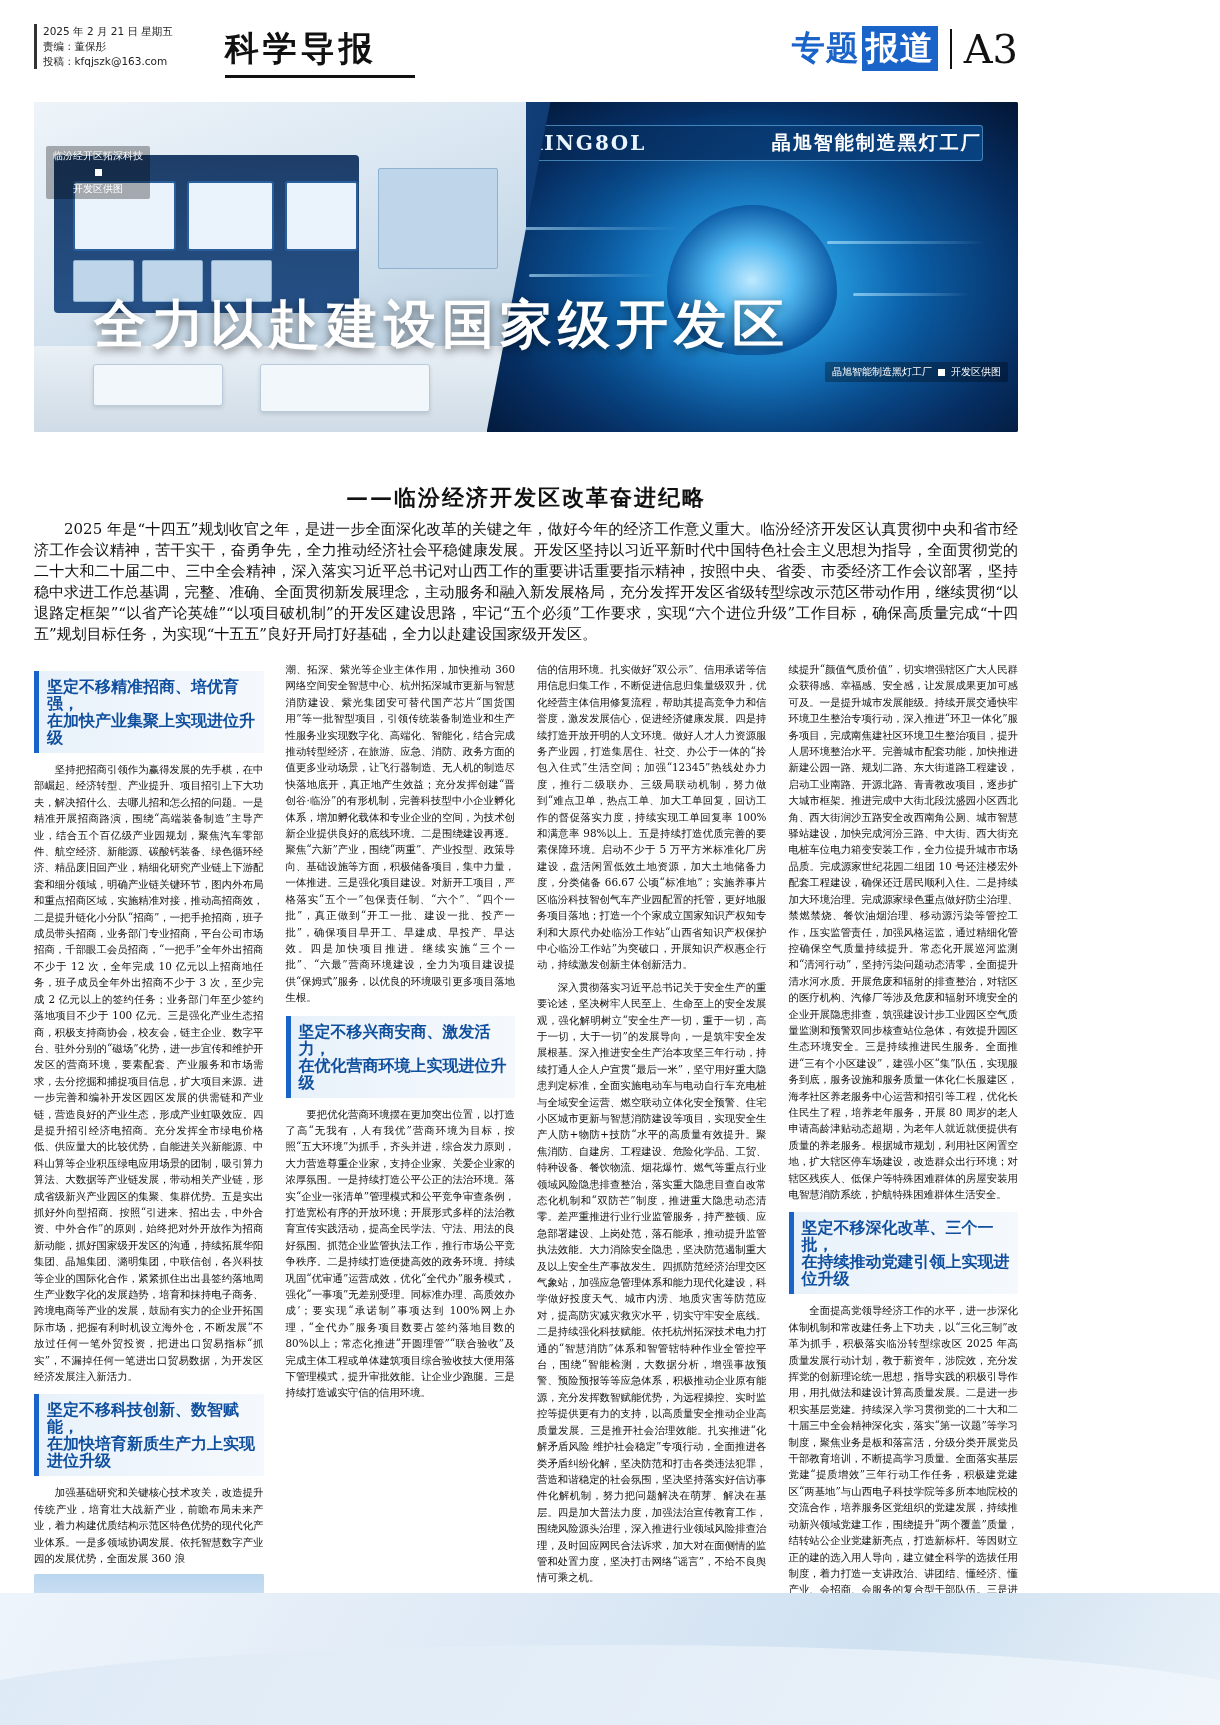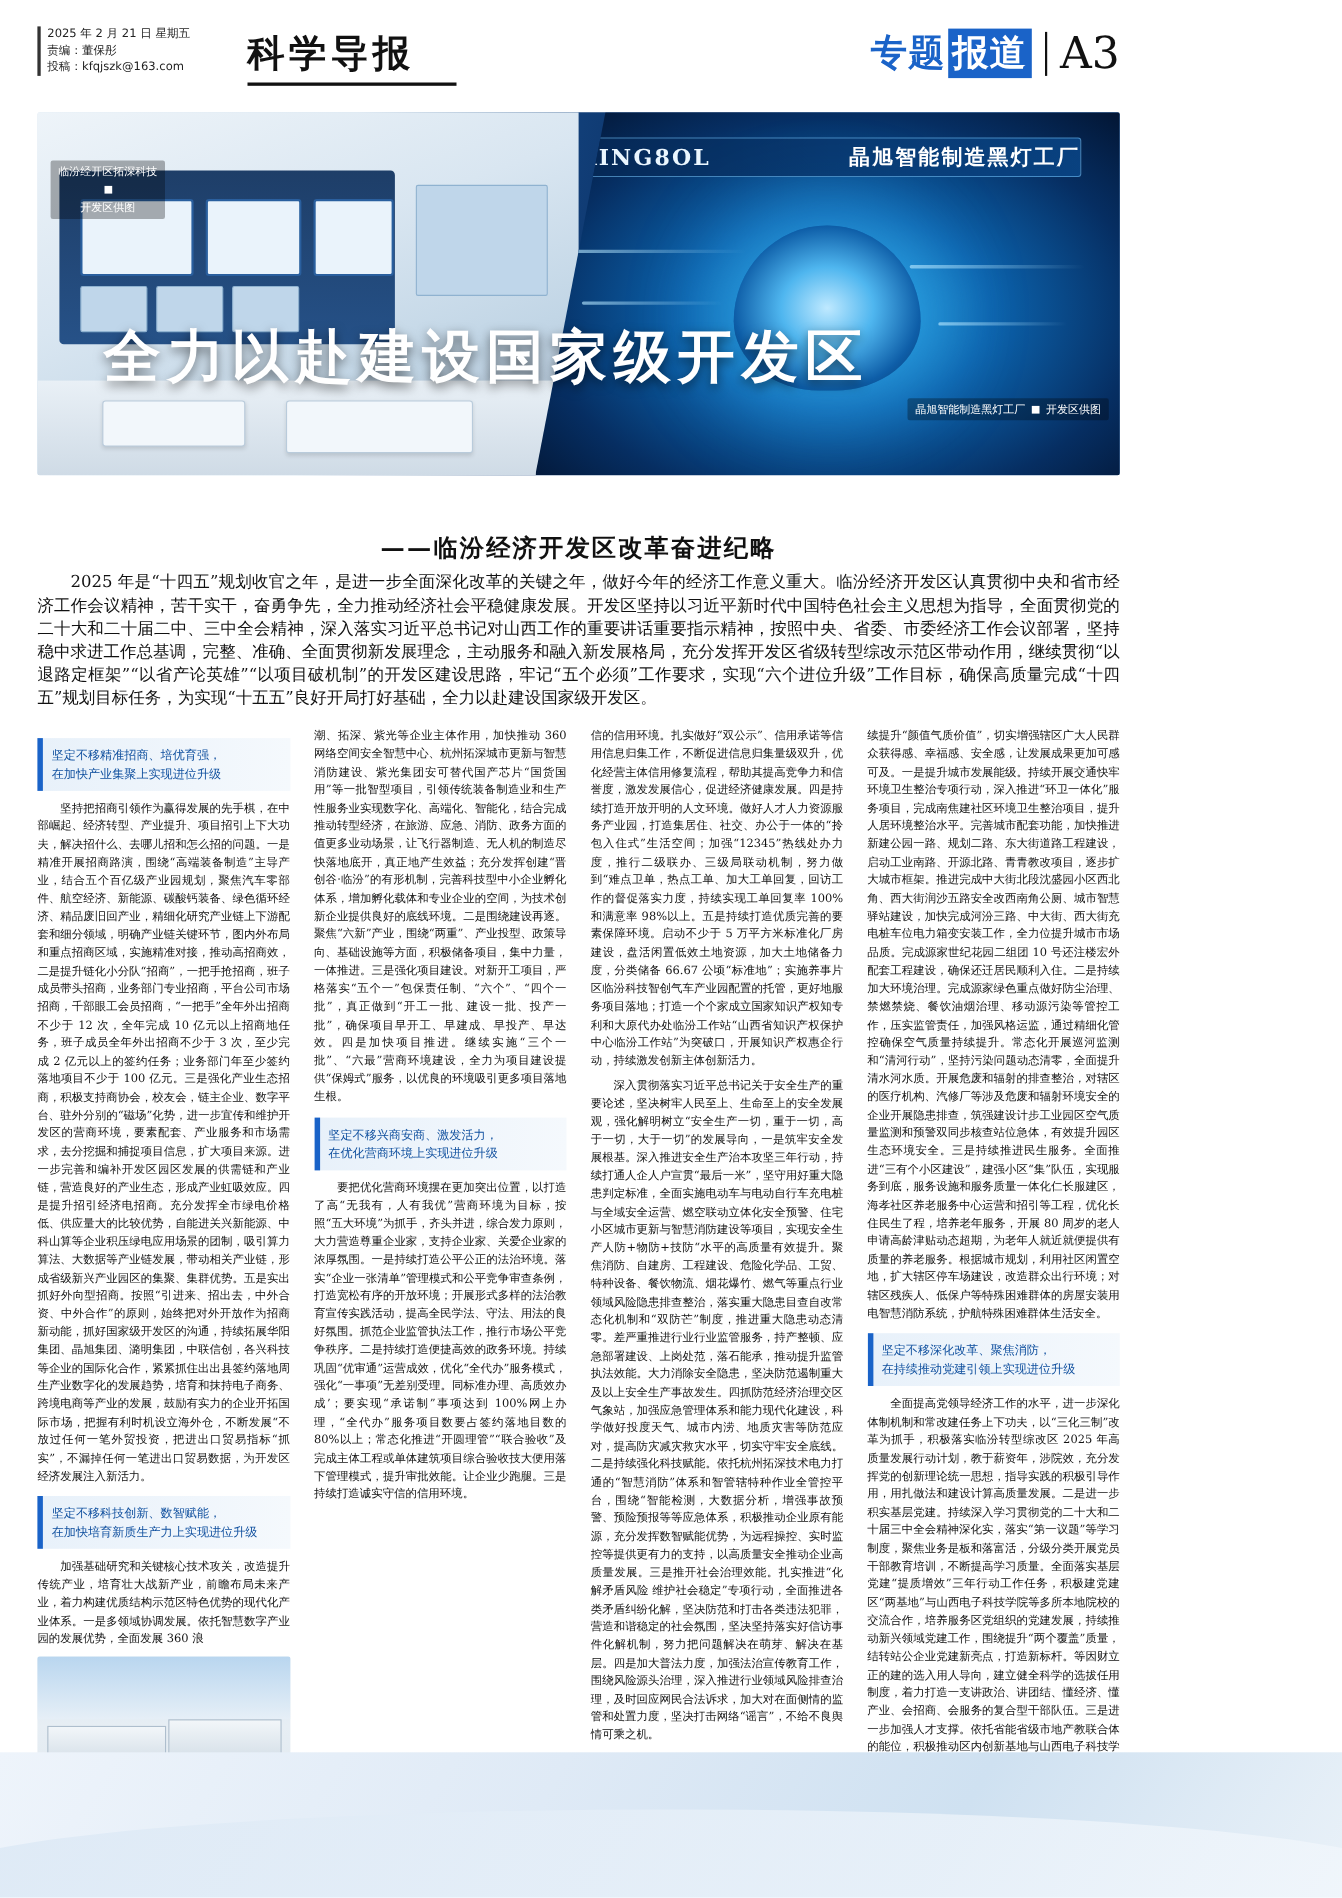--- a/index.html
+++ b/index.html
@@ -53,21 +53,21 @@
   .cap-tl{left:12px;top:44px;flex-direction:column;}
   .cap-br{right:10px;bottom:50px;}
 
   
   .lead{margin-top:58px;font-family:"DejaVu Serif","Liberation Serif",serif;font-size:15px;line-height:21px;color:#111;text-align:justify;text-indent:2em;}
 
   
   .cols{display:grid;grid-template-columns:repeat(4,1fr);gap:22px;margin-top:16px;height:870px;}
   .col{position:relative;}
   .sec-head{background:linear-gradient(90deg,#e8f1fa,#f5f9fd);border-left:5px solid #1a63c8;padding:7px 8px;margin:10px 0 8px 0;}
-  .sec-head div{font-family:"DejaVu Serif","Liberation Serif",serif;font-weight:normal;font-size:11px;line-height:17px;color:#0f4f9e;}
+  .sec-head div{font-family:"DejaVu Serif","Liberation Serif",serif;font-weight:bold;font-size:16px;line-height:17px;color:#0f4f9e;}
   p.body{font-family:"DejaVu Serif","Liberation Serif",serif;font-size:10.4px;line-height:16.4px;color:#111;text-align:justify;text-indent:2em;margin:0 0 6px 0;}
   .photo{margin-top:8px;height:165px;border-radius:2px;position:relative;overflow:hidden;
      background:linear-gradient(180deg,#cfe2f2 0%,#e7eef4 38%,#dde6ec 100%);}
   .ph-sky{position:absolute;left:0;top:0;width:100%;height:34%;background:linear-gradient(180deg,#b9d6ef,#e6eff7);}
   .ph-roof{position:absolute;background:linear-gradient(180deg,#f2f6f9,#c9d6e1);border:1px solid #aebecd;}
   .ph-green{position:absolute;left:0;bottom:0;width:100%;height:15%;background:linear-gradient(180deg,#9fc07f,#6f9a58);}
   .ph-cap{position:absolute;right:6px;bottom:6px;display:flex;gap:6px;font-size:9px;color:#fff;}
   .ph-cap span{background:rgba(0,0,0,.38);padding:2px 5px;border-radius:2px;white-space:nowrap;}
   .signature{font-family:"DejaVu Serif","Liberation Serif",serif;font-size:11px;text-align:right;margin-top:6px;}
 
@@ -188,21 +188,21 @@
       <div class="sec-head">
         <div>坚定不移以城聚产、以产兴城，</div>
         <div>在加快提升城市双品质上实现进位升级</div>
       </div>
       <p class="body">抓牢抓实民生工作，高质量打造“开发区新版”，持</p>
     </div>
 
     <div class="col">
       <p class="body" style="text-indent:0;">续提升“颜值气质价值”，切实增强辖区广大人民群众获得感、幸福感、安全感，让发展成果更加可感可及。一是提升城市发展能级。持续开展交通快牢环境卫生整治专项行动，深入推进“环卫一体化”服务项目，完成南焦建社区环境卫生整治项目，提升人居环境整治水平。完善城市配套功能，加快推进新建公园一路、规划二路、东大街道路工程建设，启动工业南路、开源北路、青青教改项目，逐步扩大城市框架。推进完成中大街北段沈盛园小区西北角、西大街润沙五路安全改西南角公厕、城市智慧驿站建设，加快完成河汾三路、中大街、西大街充电桩车位电力箱变安装工作，全力位提升城市市场品质。完成源家世纪花园二组团 10 号还注楼宏外配套工程建设，确保还迁居民顺利入住。二是持续加大环境治理。完成源家绿色重点做好防尘治理、禁燃禁烧、餐饮油烟治理、移动源污染等管控工作，压实监管责任，加强风格运监，通过精细化管控确保空气质量持续提升。常态化开展巡河监测和“清河行动”，坚持污染问题动态清零，全面提升清水河水质。开展危废和辐射的排查整治，对辖区的医疗机构、汽修厂等涉及危废和辐射环境安全的企业开展隐患排查，筑强建设计步工业园区空气质量监测和预警双同步核查站位急体，有效提升园区生态环境安全。三是持续推进民生服务。全面推进“三有个小区建设”，建强小区“集”队伍，实现服务到底，服务设施和服务质量一体化仁长服建区，海孝社区养老服务中心运营和招引等工程，优化长住民生了程，培养老年服务，开展 80 周岁的老人申请高龄津贴动态超期，为老年人就近就便提供有质量的养老服务。根据城市规划，利用社区闲置空地，扩大辖区停车场建设，改造群众出行环境；对辖区残疾人、低保户等特殊困难群体的房屋安装用电智慧消防系统，护航特殊困难群体生活安全。</p>
       <div class="sec-head">
-        <div>坚定不移深化改革、聚焦消防，</div>
+        <div>坚定不移深化改革、三个一批，</div>
         <div>在持续推动党建引领上实现进位升级</div>
       </div>
       <p class="body">全面提高党领导经济工作的水平，进一步深化体制机制和常改建任务上下功夫，以“三化三制”改革为抓手，积极落实临汾转型综改区 2025 年高质量发展行动计划，教于薪资年，涉院效，充分发挥党的创新理论统一思想，指导实践的积极引导作用，用扎做法和建设计算高质量发展。二是进一步积实基层党建。持续深入学习贯彻党的二十大和二十届三中全会精神深化实，落实“第一议题”等学习制度，聚焦业务是板和落富活，分级分类开展党员干部教育培训，不断提高学习质量。全面落实基层党建“提质增效”三年行动工作任务，积极建党建区“两基地”与山西电子科技学院等多所本地院校的交流合作，培养服务区党组织的党建发展，持续推动新兴领域党建工作，围绕提升“两个覆盖”质量，结转站公企业党建新亮点，打造新标杆。等因财立正的建的选入用人导向，建立健全科学的选拔任用制度，着力打造一支讲政治、讲团结、懂经济、懂产业、会招商、会服务的复合型干部队伍。三是进一步加强人才支撑。依托省能省级市地产教联合体的能位，积极推动区内创新基地与山西电子科技学院等多所本地院校的交流合作，培养服务区党组织的发展的支撑优势，有效促进创新链、产业链、资金链、人才链、服务链深度融合。三是进一步夯实纪律保障。坚定不移推进党风廉政建设和反腐败斗争，坚决打击不作为、慢作为、乱作为、吃拿卡要等破坏营商环境的行为，深化监督效实能量，做实做细日常监督，持续到“四风”顽瘴疾，加大执纪问责力度，一体推进不敢腐、不能腐、不想腐，强化廉政警示教育，筑牢思想防线。要增强解明为政干旺的必然由于，为政干危的的干部危害，严厉打击侵蚀群众利益的腐败和不正之风，着素提质效超监、处推播疏，成为开发区高质量发展的中坚底柱。</p>
       <p class="body">梦结遥，迎则能达；路远虽，持则必至。我们从来都是在风雨挑战中成长，在历经冬险中壮大，开发区的未来，不仅在于党中央的坚韧，还有我们在座诸位，在于我们艰辛探索，不也有我们一路前行，在于我们的热烈；让我们更加紧密团结在以习近平同志为核心的党中央周围，在市委、市政府和管委领导下，锚定中期升级目标实现开发区的目标，撸起袖子加油干，风雨无阻向前行，克服一切挑战、排除一切阻力、想尽一切办法，高质量完成各项既定目标，在扎实推进中国式现代化伟大进程中奋力书写临开篇章！</p>
       <div class="signature">王波</div>
     </div>
 
   </div>
 
   <div class="footer-wave"></div>

